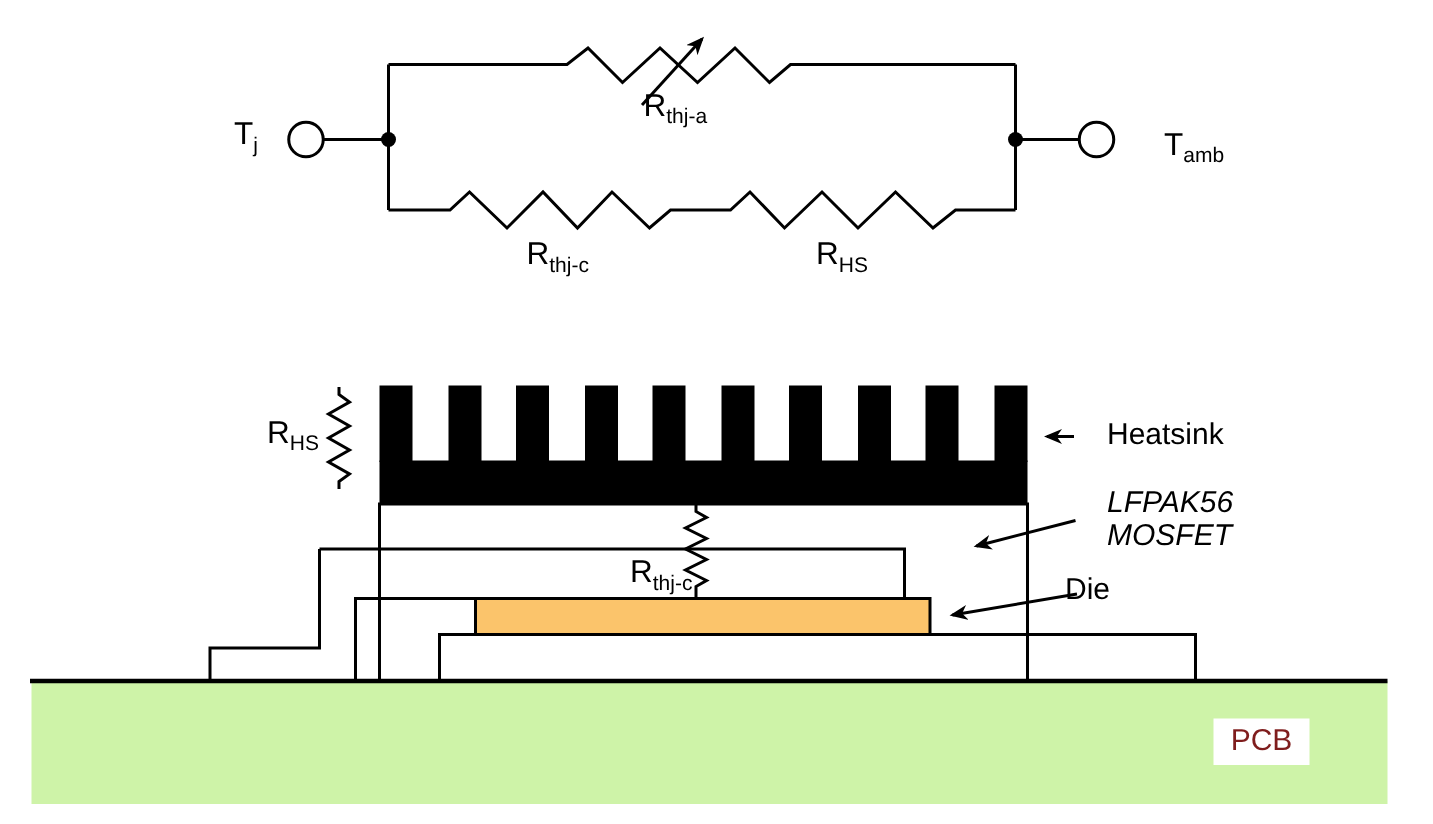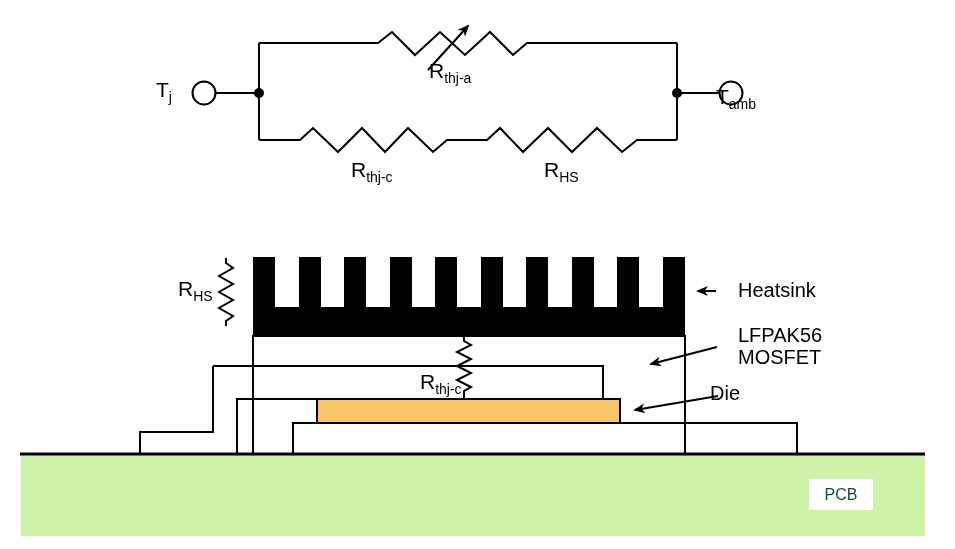--- a/index.html
+++ b/index.html
@@ -14,27 +14,27 @@
   .lbl{
     position:absolute;
     color:#000;
     font-size:21px;
     line-height:1.05;
     white-space:nowrap;
     font-family:"Liberation Sans", sans-serif;
   }
   .lbl sub{font-size:14px;line-height:0;}
   .callout{font-size:20px;margin-left:16px;}
-  .two-line div{line-height:22px;}
+  .two-line div{line-height:22px;font-style:italic;}
   .pcb-box{
     position:absolute;
     left:809px;top:479px;width:64px;height:31px;
     background:#ffffff;
     display:flex;align-items:center;justify-content:center;
-    font-size:16px;color:#14532d;
+    font-size:20px;color:#7f1d1d;
   }
 </style>
 </head>
 <body>
 
 <div id="stage">
 
   <svg width="955" height="549" viewBox="0 0 955 549">
     <defs>
       <marker id="ah" markerWidth="14" markerHeight="12" refX="10" refY="5" orient="auto" markerUnits="userSpaceOnUse">
@@ -84,21 +84,21 @@
       <path d="M464,336 L464,341 L471,345 L457,352 L471,359 L457,366 L471,373 L457,380 L471,387 L464,391 L464,400"></path>
 
       <line x1="716" y1="291" x2="698" y2="291" marker-end="url(#ah)"></line>
       <line x1="717" y1="347" x2="651" y2="364" marker-end="url(#ah)"></line>
       <line x1="718" y1="396" x2="635" y2="410" marker-end="url(#ah)"></line>
     </g>
   </svg>
 
   <div class="lbl" style="left:156px;top:79px"><span>T</span><sub>j</sub></div>
 
-  <div class="lbl" style="left:716px;top:86px"><span>T</span><sub>amb</sub></div>
+  <div class="lbl" style="left:776px;top:86px"><span>T</span><sub>amb</sub></div>
 
   <div class="lbl" style="left:429px;top:60px"><span>R</span><sub>thj-a</sub></div>
 
   <div class="lbl" style="left:351px;top:159px"><span>R</span><sub>thj-c</sub></div>
 
   <div class="lbl" style="left:544px;top:159px"><span>R</span><sub>HS</sub></div>
 
   <div class="lbl" style="left:178px;top:278px"><span>R</span><sub>HS</sub></div>
 
   <div class="lbl" style="left:420px;top:371px"><span>R</span><sub>thj-c</sub></div>

